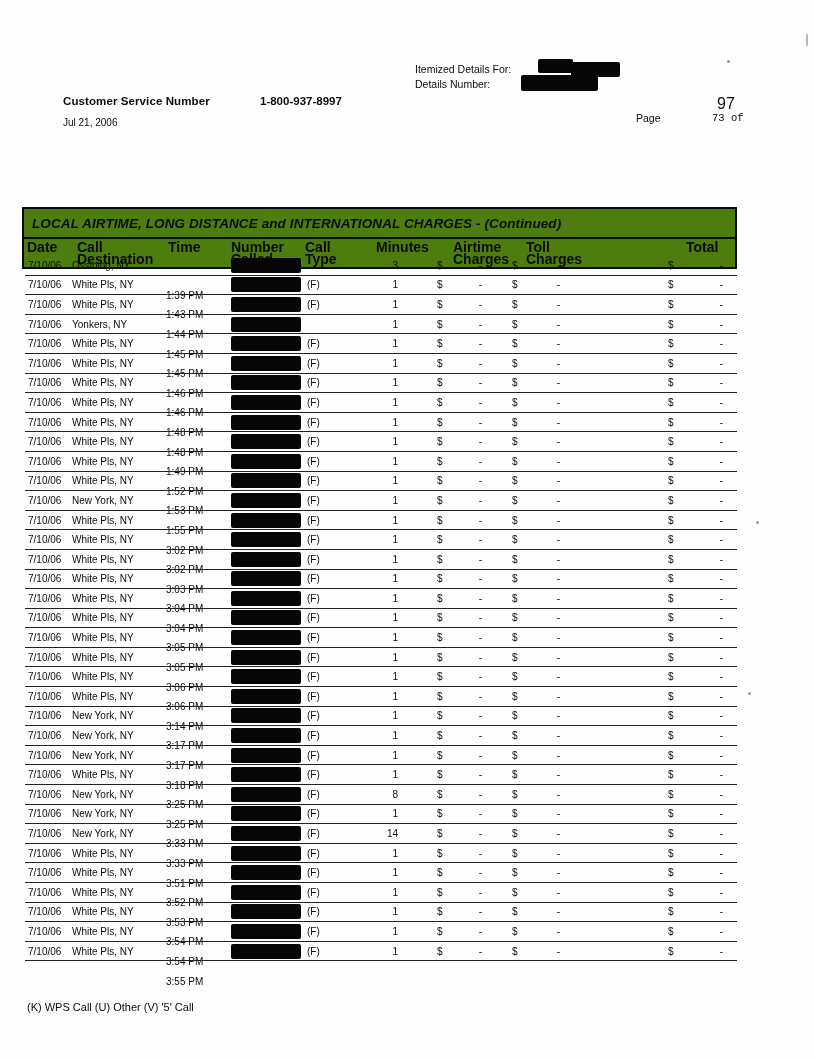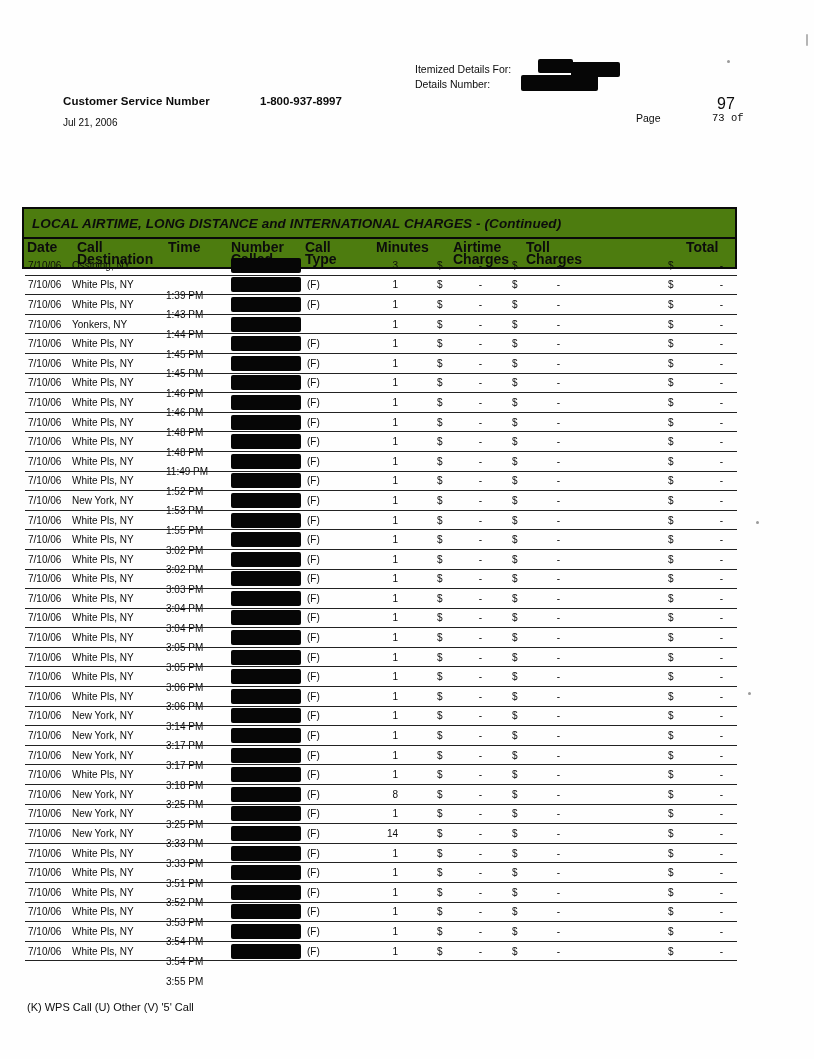--- a/index.html
+++ b/index.html
@@ -270,21 +270,21 @@
       <span class="c-a-val">-</span>
       <span class="c-t-cur">$</span>
       <span class="c-t-val">-</span>
       <span class="c-g-cur">$</span>
       <span class="c-g-val">-</span>
     </div>
 
     <div class="row">
       <span class="c-date">7/10/06</span>
       <span class="c-dest">White Pls, NY</span>
-      <span class="c-time">11:49 PM</span>
+      <span class="c-time">1:49 PM</span>
       <span class="c-bar"></span>
       <span class="c-type">(F)</span>
       <span class="c-min">1</span>
       <span class="c-a-cur">$</span>
       <span class="c-a-val">-</span>
       <span class="c-t-cur">$</span>
       <span class="c-t-val">-</span>
       <span class="c-g-cur">$</span>
       <span class="c-g-val">-</span>
     </div>

